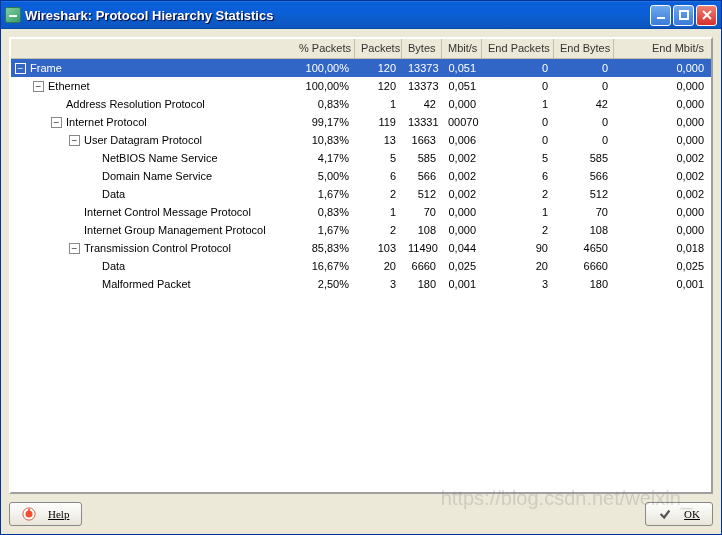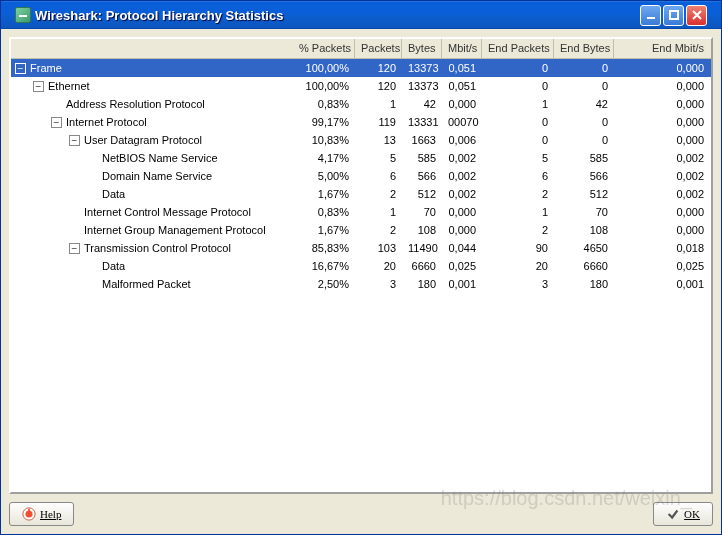--- a/index.html
+++ b/index.html
@@ -13,21 +13,21 @@
     overflow: hidden;
     border: 1px solid #003399;
     display: flex;
     flex-direction: column;
   }
   .titlebar {
     height: 28px;
     background: linear-gradient(to bottom, #2a7be4 0%, #0a5fd8 5%, #0a5fd8 45%, #0b5ed0 50%, #0d56c0 95%, #0040a0 100%);
     display: flex;
     align-items: center;
-    padding: 0 14px;
+    padding: 0 4px;
     color: #fff;
     font-weight: bold;
     font-size: 13px;
     flex: none;
   }
   .titlebar .app-icon {
     width: 16px; height: 16px;
     background: linear-gradient(135deg,#7fd0a0,#3a9a6a);
     border: 1px solid #2c7a52;
     margin-right: 4px;
@@ -131,21 +131,21 @@
     padding: 8px 0 0 0;
     display: flex;
     justify-content: space-between;
   }
   .btn {
     height: 24px;
     padding: 0 12px;
     border: 1px solid #888;
     border-radius: 3px;
     background: linear-gradient(to bottom,#fefefe,#e8e6da);
-    display: flex; align-items: center; gap: 4px;
+    display: flex; align-items: center; gap: 12px;
     font-family: Tahoma; font-size: 11px;
     cursor: default;
     text-decoration: underline;
   }
   .btn svg { width:14px; height:14px; }
   .watermark{
     position:absolute; right:30px; bottom:25px;
     color:rgba(120,120,120,0.25); font-size:20px; font-family:Arial;
     pointer-events:none;
   }

